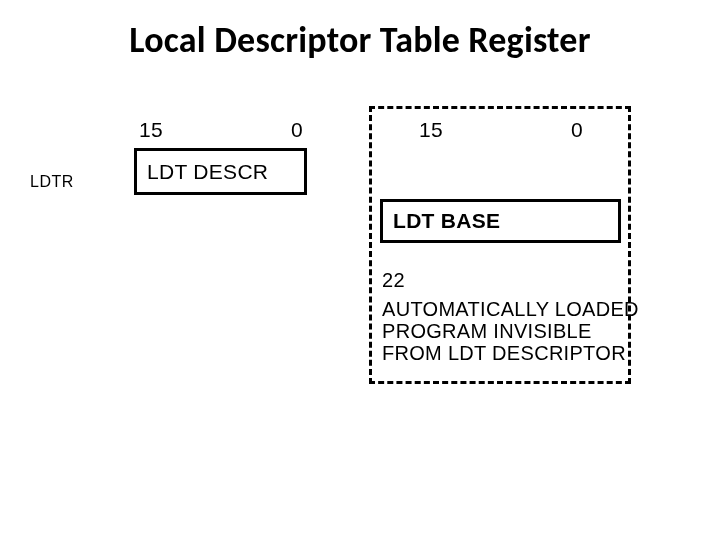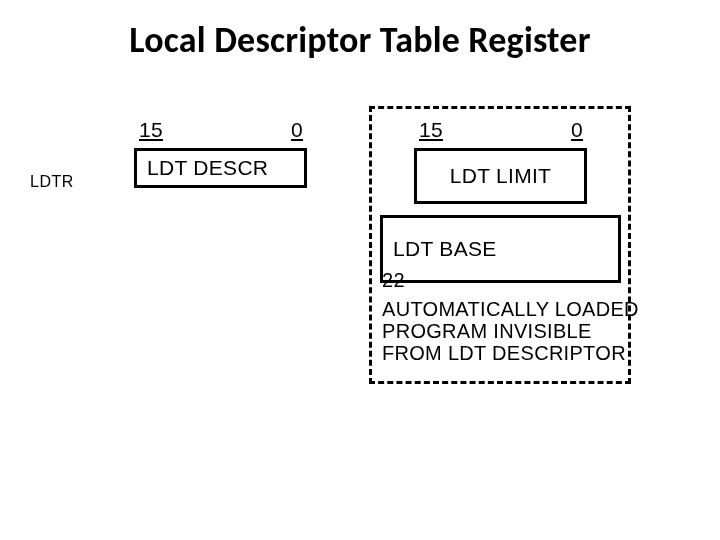--- a/index.html
+++ b/index.html
@@ -26,21 +26,20 @@
     font-family: Calibri, Arial, sans-serif;
     font-size: 36px;
     font-weight: 700;
     letter-spacing: 0.2px;
   }
 
   .bitlabel {
     position: absolute;
     font-size: 21px;
     letter-spacing: 0.3px;
-    text-decoration: underline;
   }
 
   .reglabel {
     position: absolute;
     font-size: 16px;
     letter-spacing: 0.5px;
   }
 
   .box {
     position: absolute;
@@ -85,36 +84,33 @@
 
 <div class="slide">
 
   <div class="title">Local Descriptor Table Register</div>
 
   <div class="reglabel" style="left:30px; top:173px;">LDTR</div>
 
   <div class="bitlabel" style="left:139px; top:118px;">15</div>
   <div class="bitlabel" style="left:291px; top:118px;">0</div>
 
-  <div class="box" style="left:134px; top:148px; width:173px; height:40px;">
+  <div class="box" style="left:134px; top:148px; width:173px; height:47px;">
     <div>
       <div>LDT DESCR</div>
     </div>
   </div>
 
   <div class="dashed-container" style="left:369px; top:106px; width:262px; height:278px;"></div>
 
   <div class="bitlabel" style="left:419px; top:118px;">15</div>
   <div class="bitlabel" style="left:571px; top:118px;">0</div>
 
-  <div class="box center" style="left:414px; top:148px; width:173px; height:56px; padding:0;">
-    <span>LDT LIMIT</span>
-  </div>
 
-  <div class="box" style="left:380px; top:215px; width:241px; height:68px;">
+  <div class="box" style="left:380px; top:199px; width:241px; height:44px;font-weight:bold;">
     <div>
       <div>LDT BASE</div>
     </div>
   </div>
 
   <div class="below-label" style="left:382px; top:270px;">22</div>
 
   <div class="note" style="left:382px; top:298px;">
     <div>AUTOMATICALLY LOADED</div>
     <div>PROGRAM INVISIBLE</div>

